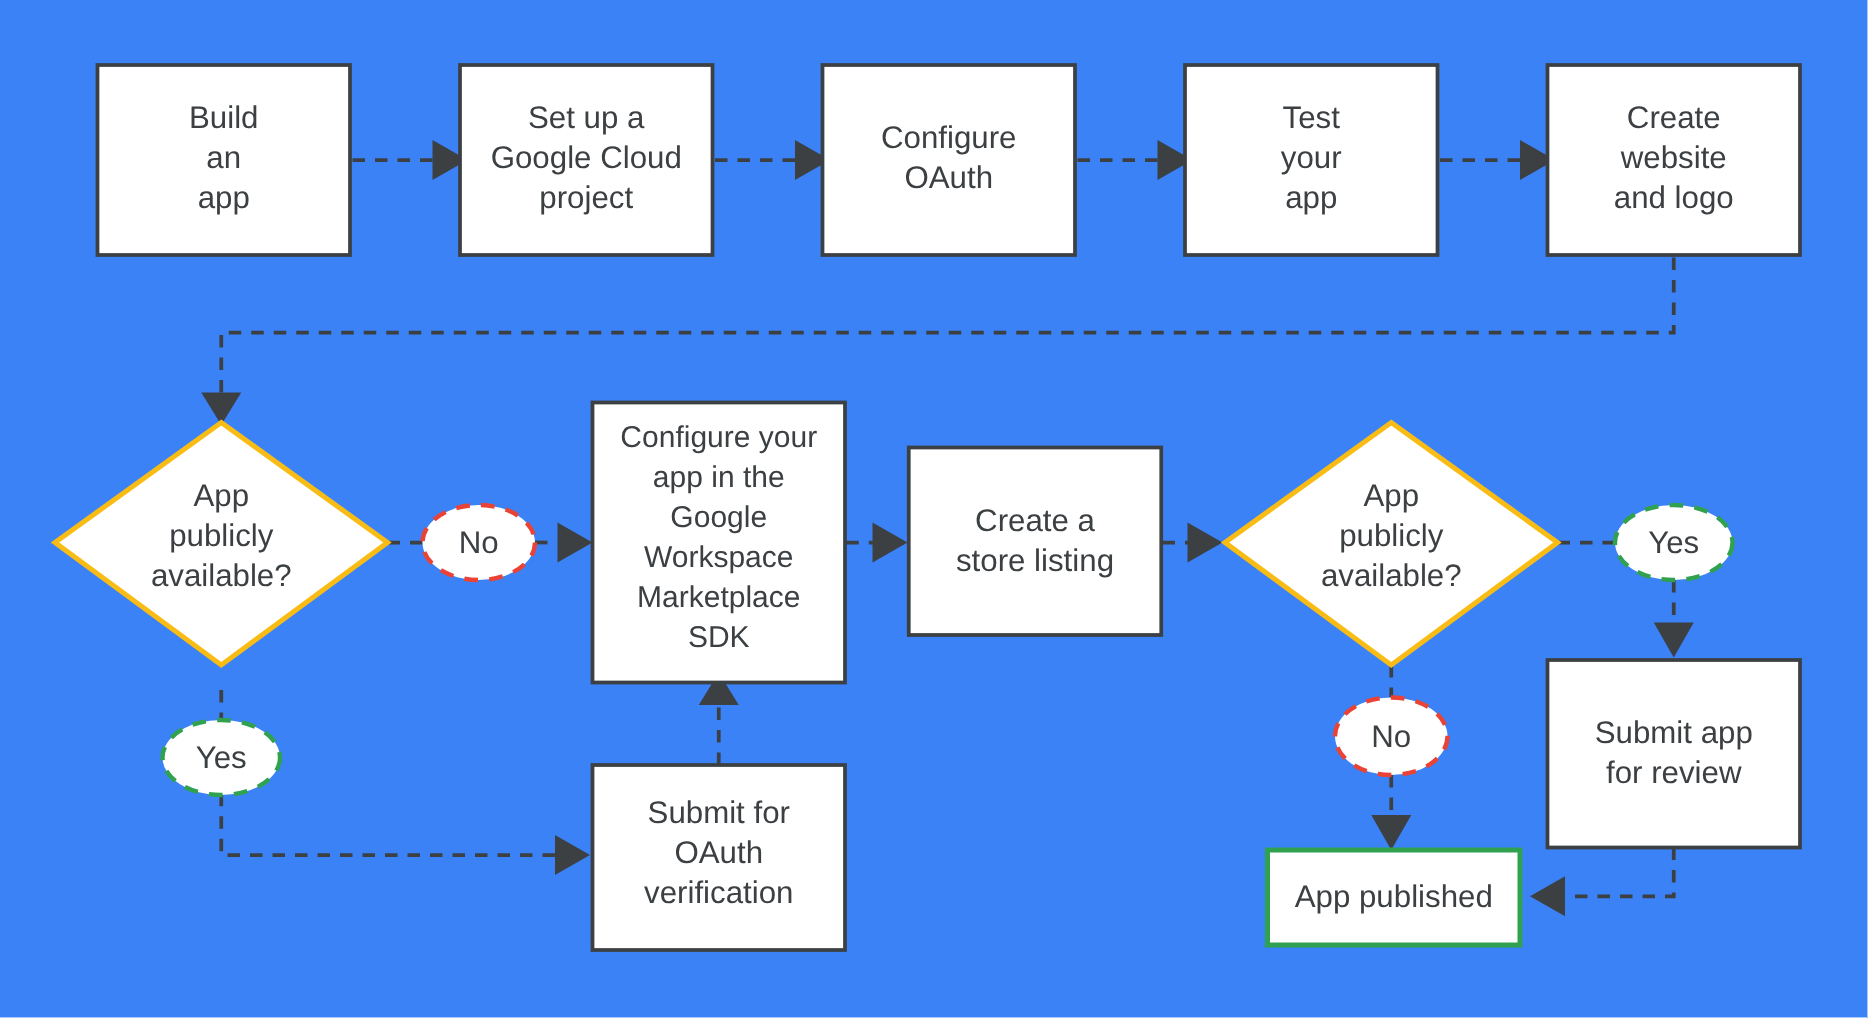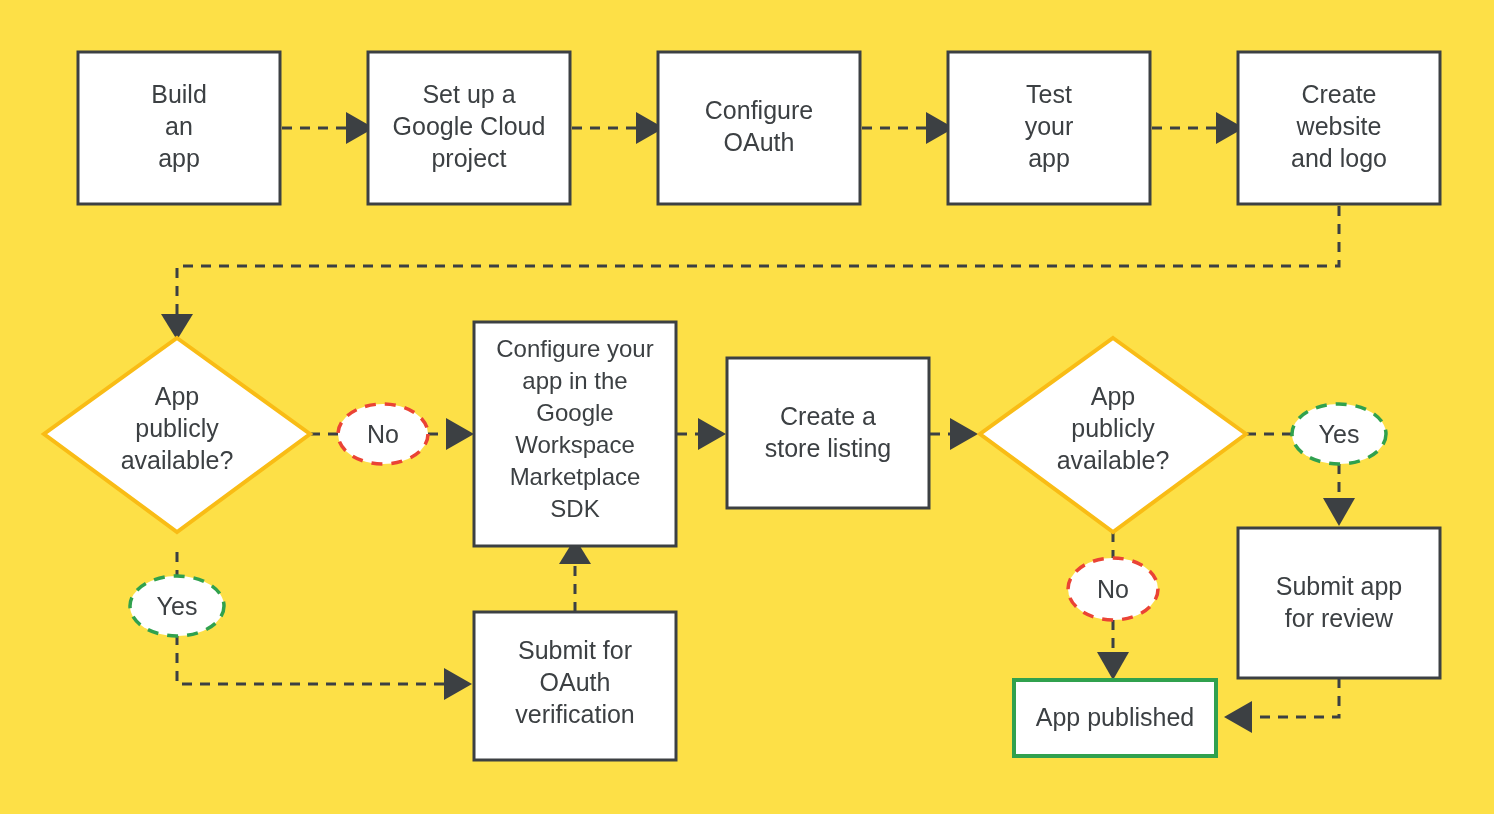--- a/index.html
+++ b/index.html
@@ -10,21 +10,21 @@
   body {
     width: 1494px;
     height: 814px;
     font-family: "Liberation Sans", sans-serif;
     overflow: hidden;
   }
   #flow-root {
     position: relative;
     width: 1494px;
     height: 814px;
-    background: #fde047;
+    background: #3b82f6;
   }
   svg#flow-svg {
     position: absolute;
     top: 0; left: 0;
     width: 1494px;
     height: 814px;
     display: block;
   }
   .node-text {
     font-family: "Liberation Sans", sans-serif;

